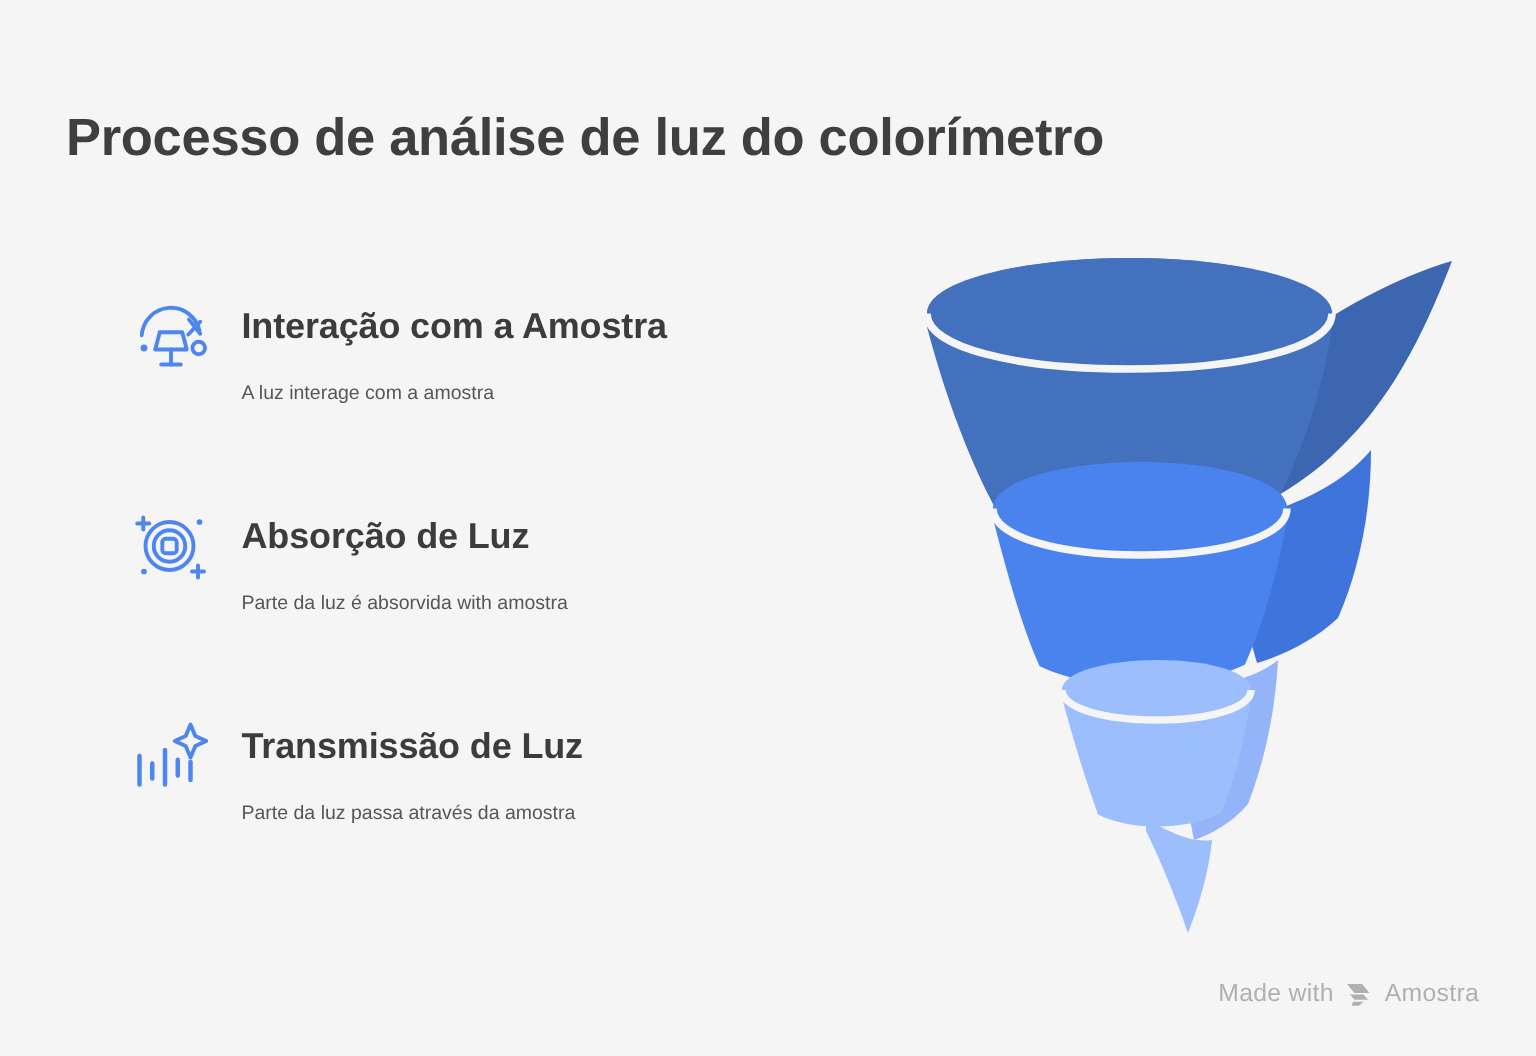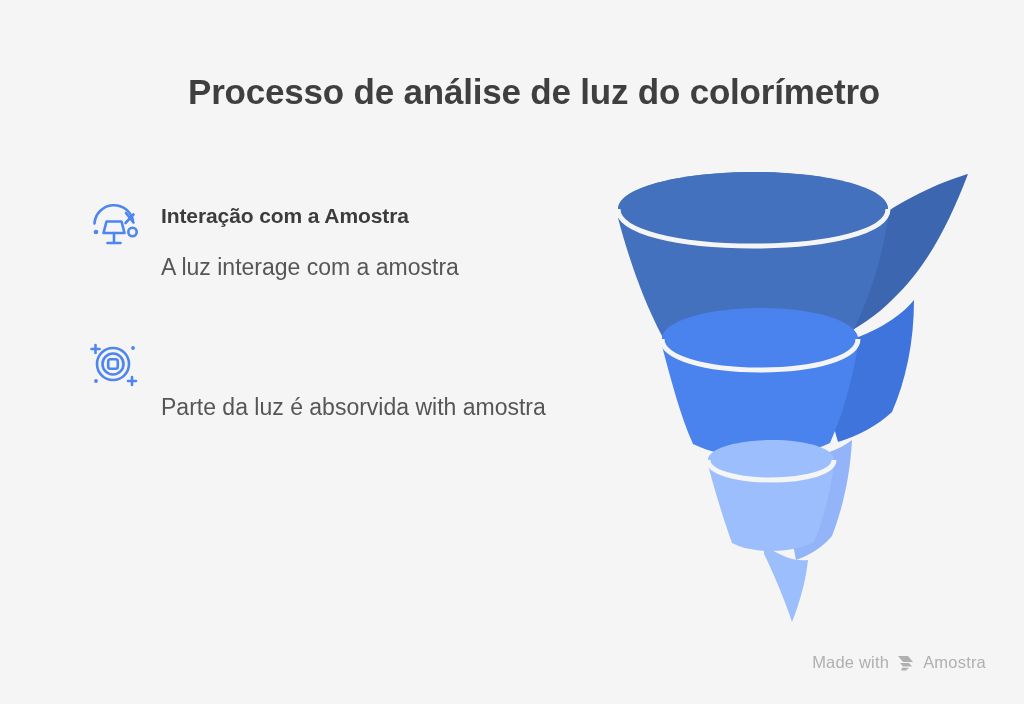--- a/index.html
+++ b/index.html
@@ -22,26 +22,27 @@
     height: 704px;
     background: #f5f5f5;
   }
 
   
   #page-title {
     position: absolute;
     left: 0;
     top: 72px;
     width: 880px;
-    text-align: right;
+    text-align: left;
     font-size: 35px;
     font-weight: bold;
     color: #3f3f3f;
     letter-spacing: -0.2px;
     white-space: nowrap;
+    padding-left: 44px;
   }
 
   
   #steps {
     position: absolute;
     left: 86px;
     top: 192px;
     width: 500px;
   }
   .step {
@@ -57,32 +58,32 @@
   }
   .step-icon svg {
     display: block;
     width: 56px;
     height: 56px;
   }
   .step-heading {
     position: absolute;
     left: 75px;
     top: 12px;
-    font-size: 21px;
+    font-size: 24px;
     font-weight: bold;
     color: #3c3c3c;
     white-space: nowrap;
     letter-spacing: -0.1px;
     text-align: right;
   }
   .step-desc {
     position: absolute;
     left: 75px;
     top: 62px;
-    font-size: 23px;
+    font-size: 13px;
     font-weight: normal;
     color: #565656;
     white-space: nowrap;
   }
 
   
   #funnel {
     position: absolute;
     left: 596px;
     top: 160px;
@@ -154,23 +155,40 @@
             <rect x="22.2" y="23.2" width="9.6" height="9.6" rx="2.2"></rect>
             <path d="M9.5 9 L9.5 17"></path>
             <path d="M5.5 13 L13.5 13"></path>
             <path d="M46 41 L46 49"></path>
             <path d="M42 45 L50 45"></path>
           </g>
           <circle cx="47" cy="12" r="1.9" fill="#4e86f0"></circle>
           <circle cx="10" cy="45" r="1.9" fill="#4e86f0"></circle>
         </svg>
       </span>
+      <div class="step-heading">Absorção de Luz</div>
       <div class="step-desc">Parte da luz é absorvida with amostra</div>
     </div>
 
+    <div class="step">
+      <span class="step-icon">
+        <svg viewBox="0 0 56 56" xmlns="http://www.w3.org/2000/svg">
+          <g fill="none" stroke="#4e86f0" stroke-width="3" stroke-linecap="round">
+            <path d="M7 28 L7 47"></path>
+            <path d="M15.5 33 L15.5 43"></path>
+            <path d="M24 24 L24 47"></path>
+            <path d="M32.5 30.5 L32.5 41"></path>
+            <path d="M41 32 L41 44"></path>
+          </g>
+          <path d="M41 7 L44.2 14.6 L51.5 18 L44.2 21.4 L41 29 L37.8 21.4 L30.5 18 L37.8 14.6 Z" fill="none" stroke="#4e86f0" stroke-width="2.6" stroke-linejoin="round"></path>
+        </svg>
+      </span>
+      <div class="step-heading">Transmissão de Luz</div>
+      <div class="step-desc">Parte da luz passa através da amostra</div>
+    </div>
 
   </div>
 
   <div id="funnel">
     <svg viewBox="0 0 400 480" xmlns="http://www.w3.org/2000/svg">
 
       <g>
 
         <path d="M275 62
                  C 322 30 358 18 372 14

